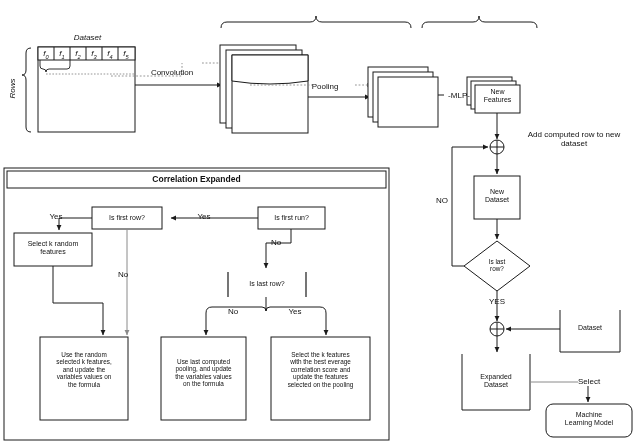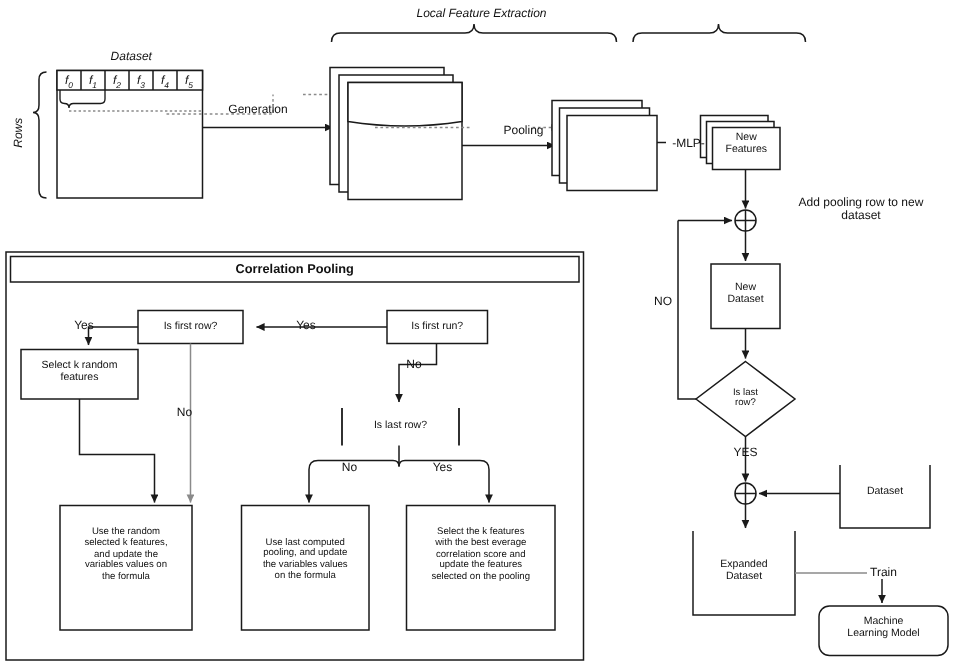--- a/index.html
+++ b/index.html
@@ -217,57 +217,56 @@
       <g>
         <rect x="161" y="337" width="85" height="83" fill="#fff"></rect>
       </g>
       <g>
         <rect x="271" y="337" width="99" height="83" fill="#fff"></rect>
       </g>
 
     </g>
   </svg>
 
-  <div class="lbl italic" style="left:236px;top:4px;width:170px;">Local Feature Extraction</div>
 
   <div class="lbl italic" style="left:45px;top:33px;width:85px;">Dataset</div>
 
   <div class="lbl italic rot" style="left:-8px;top:84px;width:40px;">Rows</div>
 
   <div class="lbl italic" style="left:38px;top:49px;width:16px;font-size:8px;"><span>f</span><sub style="font-size:5.6px;">0</sub></div>
   <div class="lbl italic" style="left:54px;top:49px;width:16px;font-size:8px;"><span>f</span><sub style="font-size:5.6px;">1</sub></div>
   <div class="lbl italic" style="left:70px;top:49px;width:16px;font-size:8px;"><span>f</span><sub style="font-size:5.6px;">2</sub></div>
   <div class="lbl italic" style="left:86px;top:49px;width:16px;font-size:8px;"><span>f</span><sub style="font-size:5.6px;">3</sub></div>
   <div class="lbl italic" style="left:102px;top:49px;width:16px;font-size:8px;"><span>f</span><sub style="font-size:5.6px;">4</sub></div>
   <div class="lbl italic" style="left:118px;top:49px;width:16px;font-size:8px;"><span>f</span><sub style="font-size:5.6px;">5</sub></div>
 
-  <div class="lbl" style="left:139px;top:68px;width:66px;">Generation</div>
-  <div class="lbl" style="left:328px;top:82px;width:42px;">Pooling</div>
+  <div class="lbl" style="left:139px;top:68px;width:66px;">Convolution</div>
+  <div class="lbl" style="left:304px;top:82px;width:42px;">Pooling</div>
   <div class="lbl" style="left:437px;top:91px;width:44px;">-MLP-</div>
 
   <div class="lbl sm" style="left:475px;top:88px;width:45px;">New
 Features</div>
 
-  <div class="lbl" style="left:508px;top:130px;width:132px;text-align:center;">Add pooling row to new
+  <div class="lbl" style="left:508px;top:130px;width:132px;text-align:center;">Add computed row to new
 dataset</div>
 
   <div class="lbl" style="left:431px;top:196px;width:22px;">NO</div>
   <div class="lbl sm" style="left:474px;top:188px;width:46px;">New
 Dataset</div>
   <div class="lbl xs" style="left:474px;top:258px;width:46px;">Is last
 row?</div>
   <div class="lbl" style="left:481px;top:297px;width:32px;">YES</div>
   <div class="lbl sm" style="left:562px;top:324px;width:56px;">Dataset</div>
   <div class="lbl sm" style="left:462px;top:373px;width:68px;">Expanded
 Dataset</div>
-  <div class="lbl" style="left:570px;top:377px;width:38px;">Train</div>
+  <div class="lbl" style="left:570px;top:377px;width:38px;">Select</div>
   <div class="lbl sm" style="left:546px;top:411px;width:86px;">Machine
 Learning Model</div>
 
-  <div class="lbl bold" style="left:7px;top:175px;width:379px;font-size:8.5px;">Correlation Pooling</div>
+  <div class="lbl bold" style="left:7px;top:175px;width:379px;font-size:8.5px;">Correlation Expanded</div>
 
   <div class="lbl sm" style="left:258px;top:214px;width:67px;">Is first run?</div>
   <div class="lbl sm" style="left:92px;top:214px;width:70px;">Is first row?</div>
   <div class="lbl sm" style="left:232px;top:280px;width:70px;">Is last row?</div>
 
   <div class="lbl" style="left:192px;top:212px;width:24px;">Yes</div>
   <div class="lbl" style="left:44px;top:212px;width:24px;">Yes</div>
   <div class="lbl" style="left:112px;top:270px;width:22px;">No</div>
   <div class="lbl" style="left:265px;top:238px;width:22px;">No</div>
   <div class="lbl" style="left:222px;top:307px;width:22px;">No</div>

